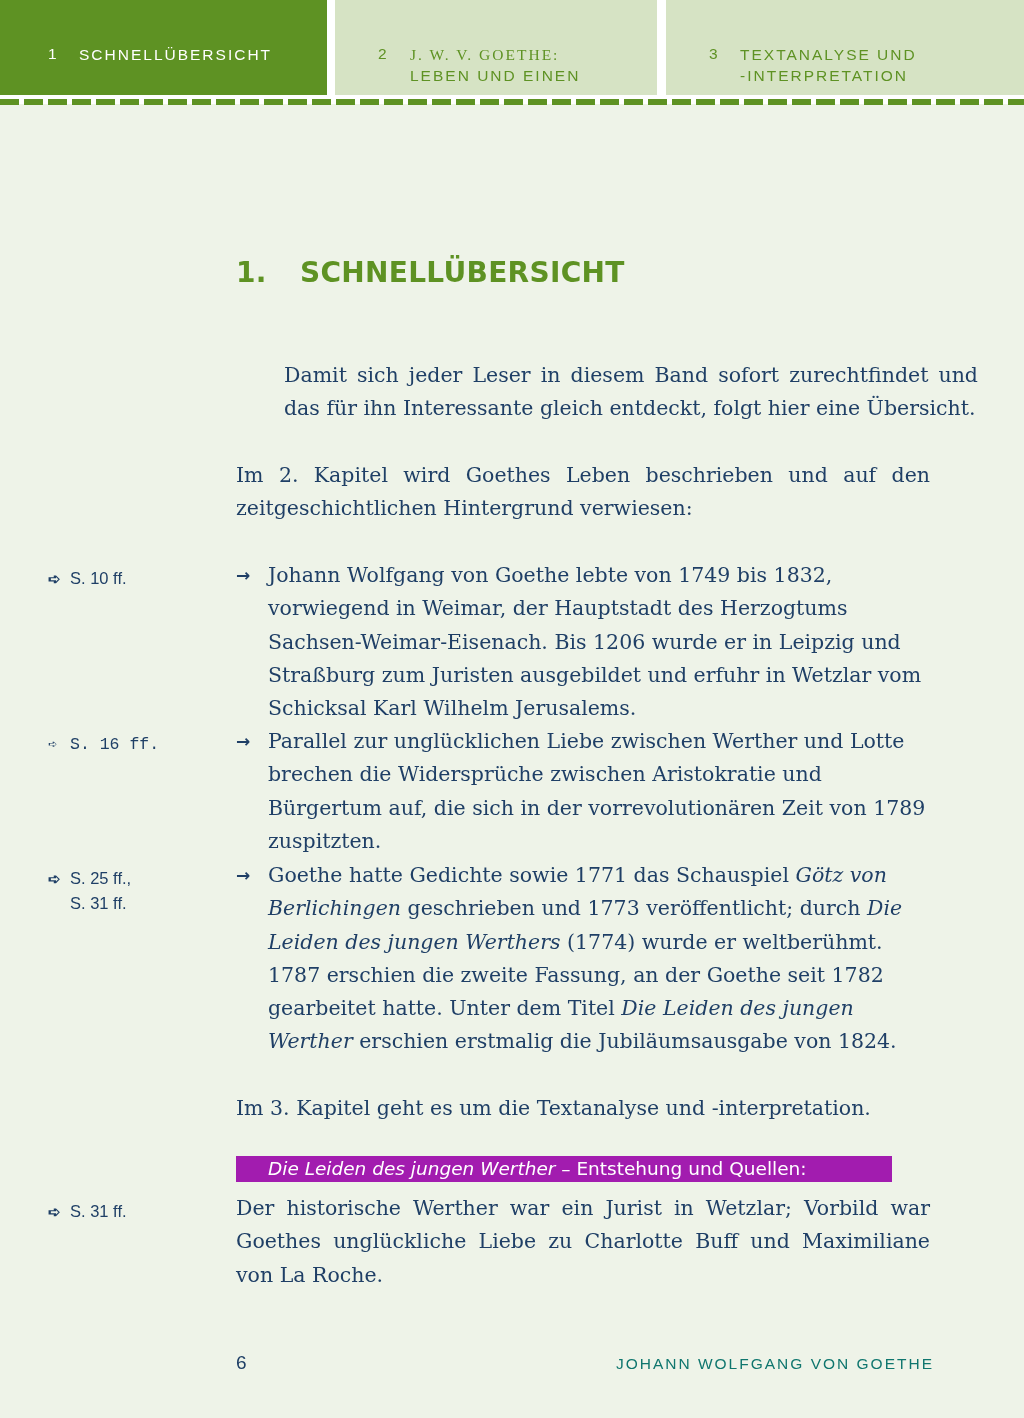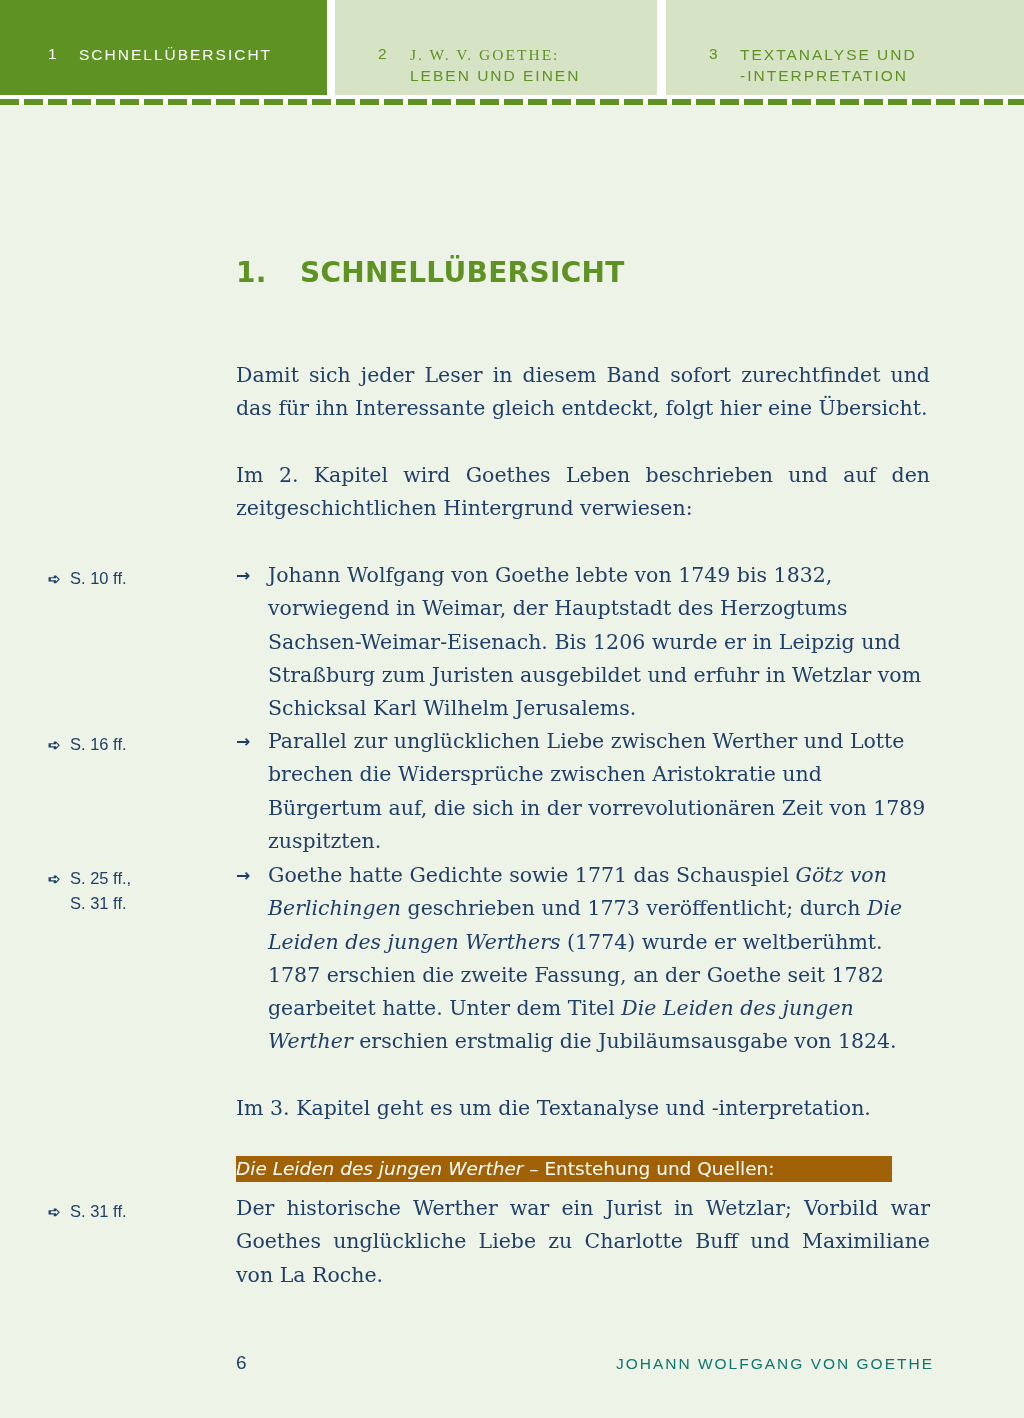--- a/index.html
+++ b/index.html
@@ -31,22 +31,22 @@
   .margin-ref { position:absolute; left:48px; font-family:"Liberation Sans", sans-serif;
           font-size:16.5px; line-height:25px; color:#1f3f66; }
   .margin-ref .arr { font-size:15px; font-weight:bold; display:inline-block; width:22px; }
   .margin-ref .cont { padding-left:22px; display:block; }
   .bullet { position:absolute; left:236px; width:694px; font-size:20.5px; line-height:33.3px; color:#1f3f66; }
   .bullet .barr { position:absolute; left:0; top:0; font-family:"DejaVu Sans", sans-serif; font-weight:bold; font-size:17px; }
   .bullet .btext { position:absolute; left:32px; width:665px; }
   i { font-style:italic; }
 
   .section-bar { position:absolute; left:236px; top:1156px; width:656px; height:26px;
-    background:#a16207; color:#ffffff; font-family:"DejaVu Sans", sans-serif; font-size:18.5px;
-    line-height:26px; box-sizing:border-box; }
+    background:#a21caf; color:#ffffff; font-family:"DejaVu Sans", sans-serif; font-size:18.5px;
+    line-height:26px; box-sizing:border-box; padding-left:32px; }
   .footer-page { position:absolute; left:236px; top:1352px; font-family:"Liberation Sans", sans-serif;
     font-size:19px; color:#1f3f66; }
   .footer-title { position:absolute; right:90px; top:1355px; font-family:"Liberation Sans", sans-serif;
     font-size:15.5px; letter-spacing:2px; color:#0f766e; }
 </style>
 </head>
 <body>
 
 <div class="topband"></div>
 
@@ -66,27 +66,27 @@
 </div>
 <div class="dashes"></div>
 
 <div class="heading">
   <span class="hnum">1.</span>
   <div class="htext">
     <div>SCHNELLÜBERSICHT</div>
   </div>
 </div>
 
-<div class="para" style="top:359px;">Damit sich jeder Leser in diesem Band sofort zurechtfindet und das für ihn Interessante gleich entdeckt, folgt hier eine Übersicht.</div>
+<div class="para" style="top:359px;margin-left:48px;">Damit sich jeder Leser in diesem Band sofort zurechtfindet und das für ihn Interessante gleich entdeckt, folgt hier eine Übersicht.</div>
 <div class="para" style="top:459px;">Im 2. Kapitel wird Goethes Leben beschrieben und auf den zeitgeschichtlichen Hintergrund verwiesen:</div>
 
 <div class="margin-ref" style="top:566px;">
   <span class="arr">➪</span><span>S. 10 ff.</span>
 </div>
-<div class="margin-ref" style="top:732px;">
+<div class="margin-ref" style="top:732px;font-family:Liberation Mono, monospace;">
   <span class="arr">➪</span><span>S. 16 ff.</span>
 </div>
 <div class="margin-ref" style="top:866px;">
   <span class="arr">➪</span><span>S. 25 ff.,</span>
   <span class="cont">S. 31 ff.</span>
 </div>
 <div class="margin-ref" style="top:1199px;">
   <span class="arr">➪</span><span>S. 31 ff.</span>
 </div>
 

